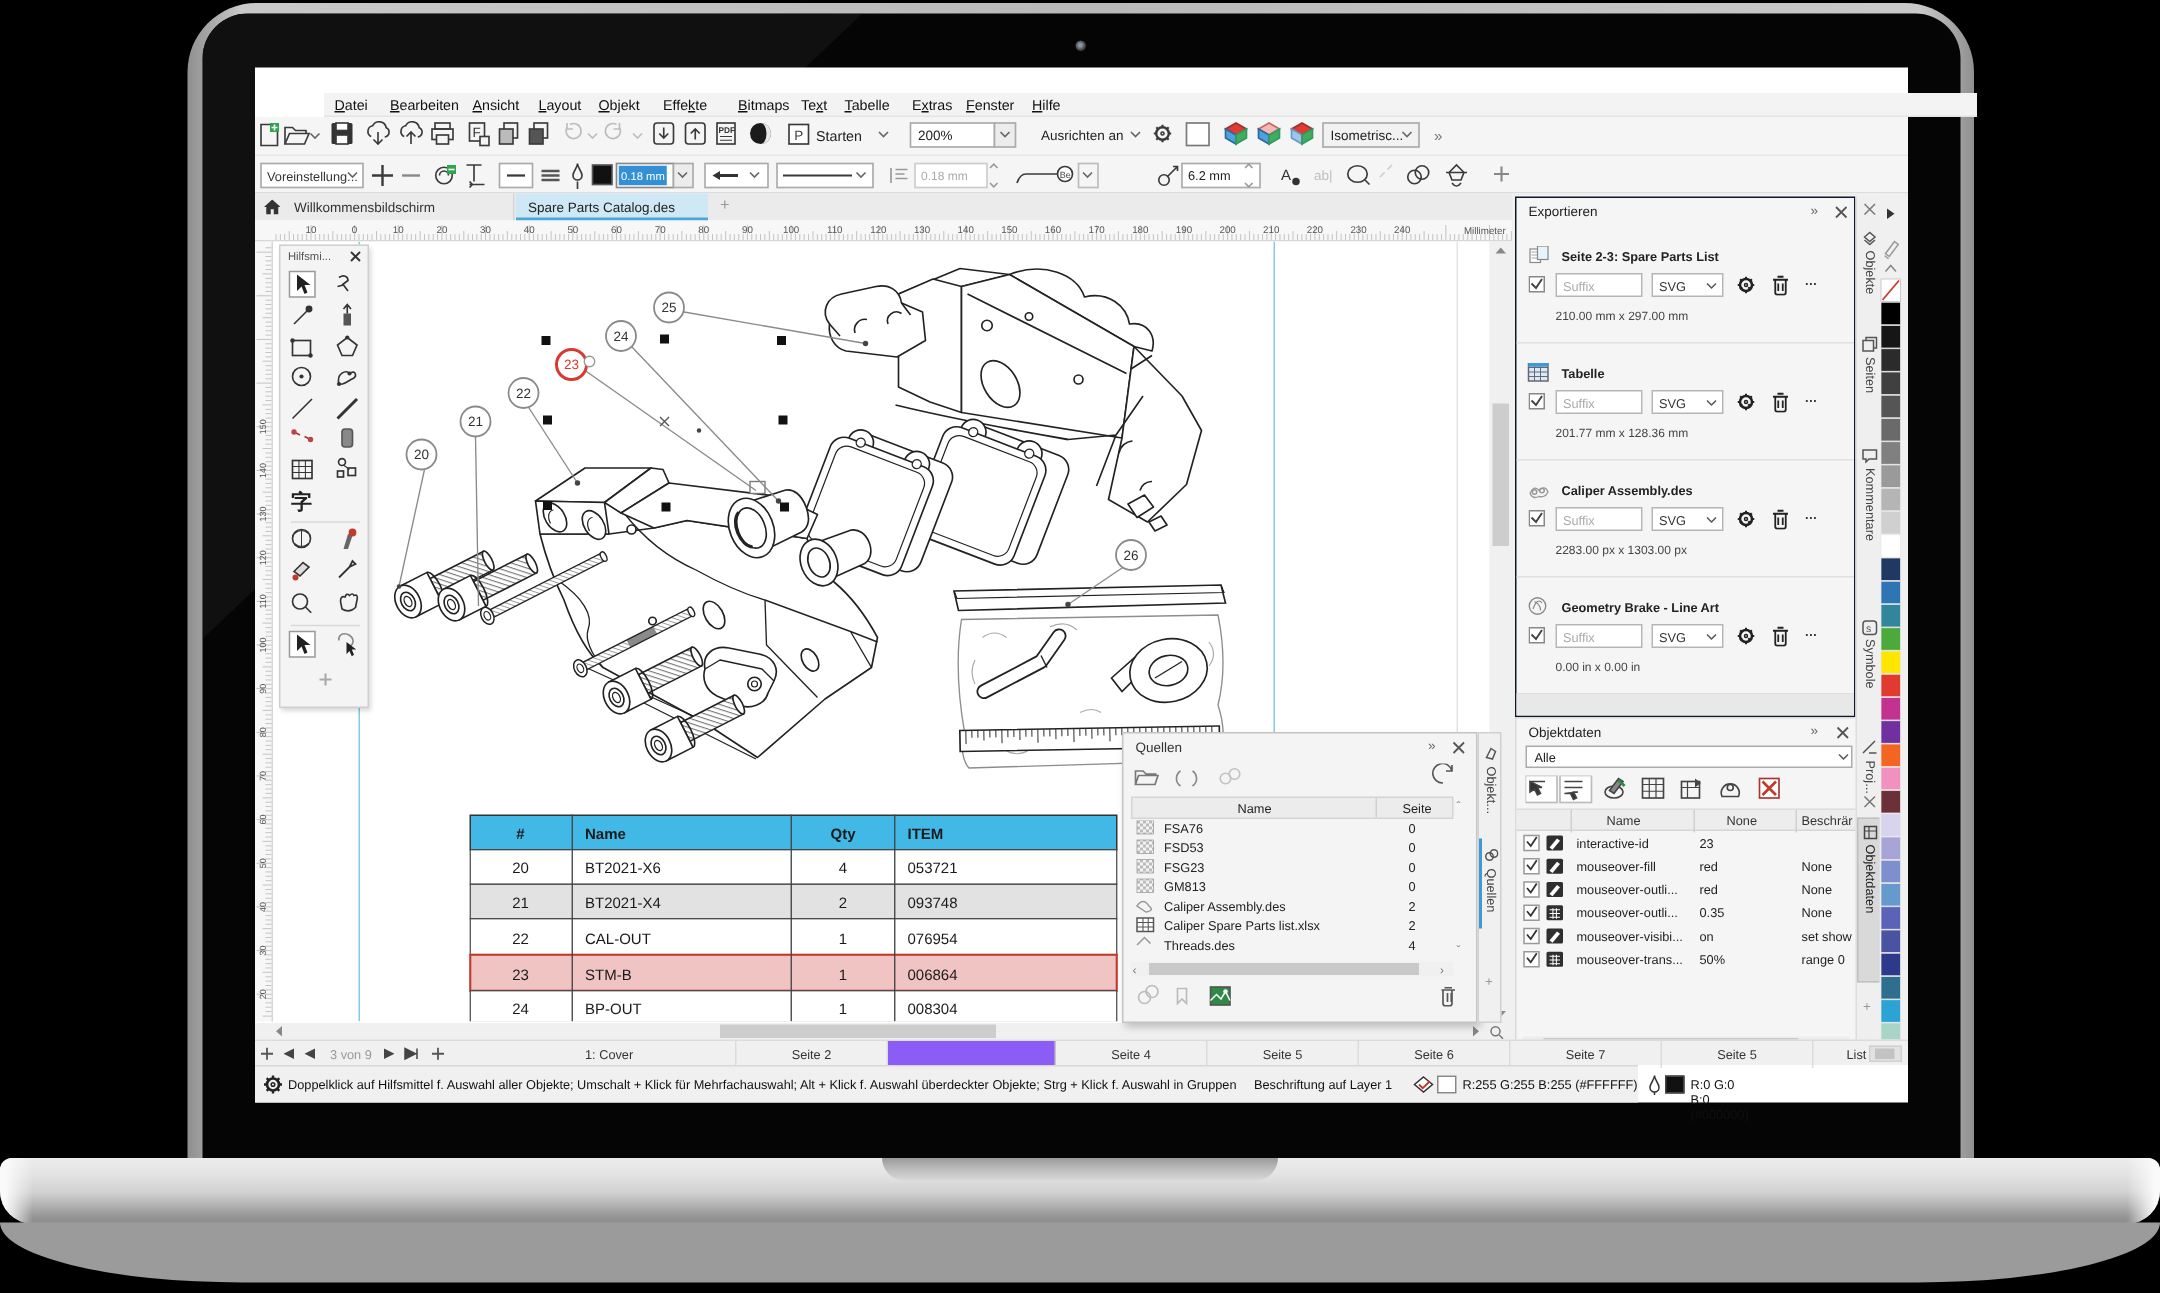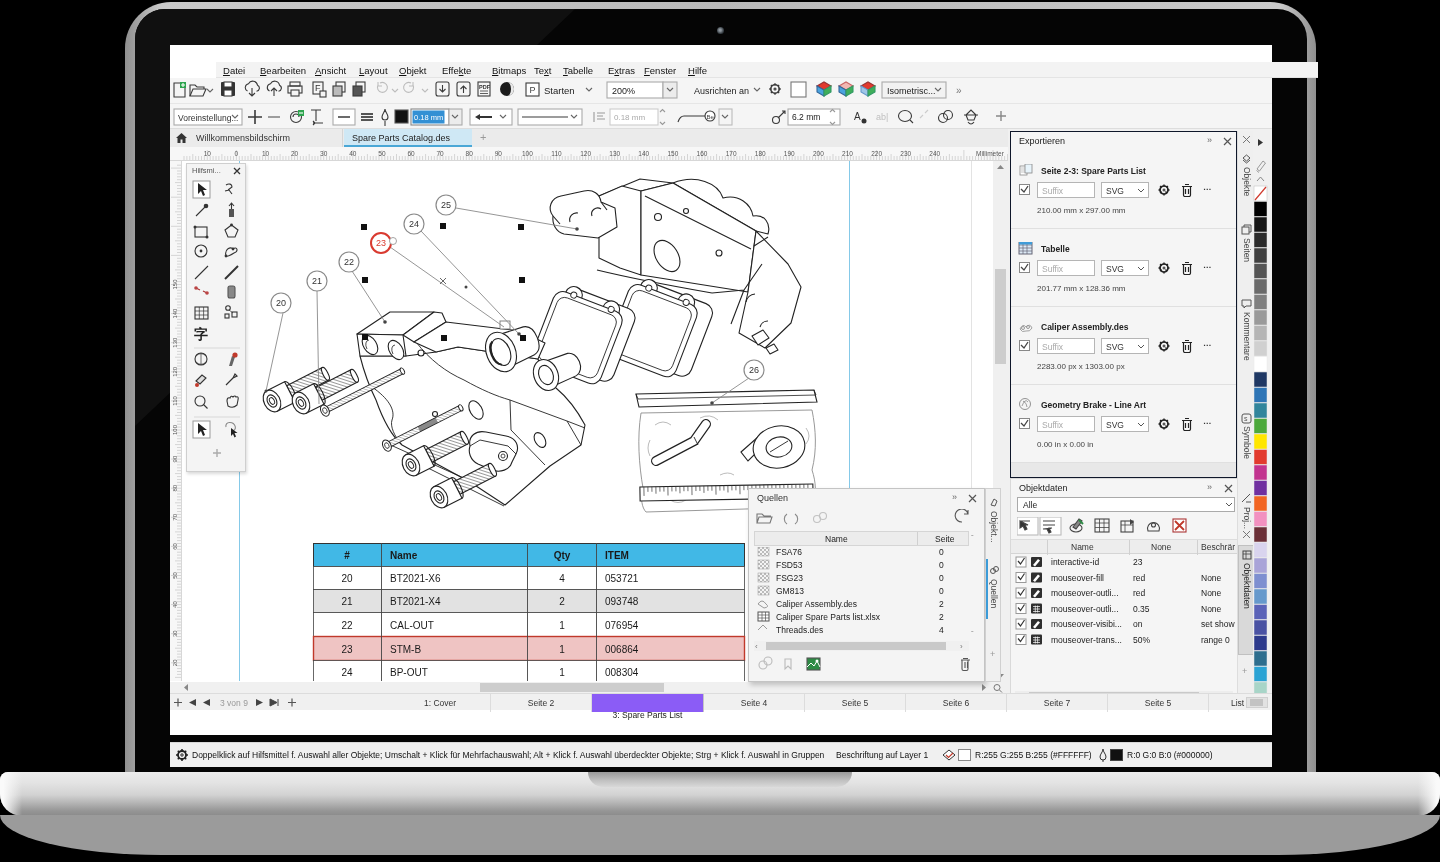--- a/index.html
+++ b/index.html
@@ -43,22 +43,22 @@
   #rulerh { position:absolute; left:0; top:102px; width:840px; height:14px; background:#f7f7f7;
     border-bottom:1px solid #d7d7d7; }
   #rulerv { position:absolute; left:0; top:116px; width:12px; height:520px; background:#f7f7f7;
     border-right:1px solid #d7d7d7; }
   #canvas { position:absolute; left:12px; top:116px; width:811px; height:520px; background:#fff;
     overflow:hidden; }
   #vscroll { position:absolute; left:823px; top:116px; width:15px; height:521px; background:#f0f0f0; }
   #hscroll { position:absolute; left:0; top:637px; width:838px; height:11px; background:#f0f0f0; }
   #pagetabs { position:absolute; left:0; top:648px; width:1102px; height:17px; background:#f0f0f0;
     border-top:1px solid #dcdcdc; font-size:8.5px; }
-  #statusbar { position:absolute; left:0; top:665px; width:1102px; height:25px; background:#f0f0f0;
-    border-top:1px solid #d8d8d8; font-size:8.5px;margin-top:32px;}
+  #statusbar { position:absolute; left:0; top:665px; width:922px; height:25px; background:#f0f0f0;
+    border-top:1px solid #d8d8d8; font-size:8.5px;}
   
   #dockcol { position:absolute; left:838px; top:84px; width:264px; height:564px; background:#f0f0f0; }
   .icon { position:absolute; }
   .vtext { writing-mode:vertical-rl; font-size:8.5px; color:#444; }
 </style>
 </head>
 <body>
 <div id="lid"></div>
 <div id="bezel">
     <div id="shine"></div>
@@ -1604,21 +1604,21 @@
   <div id="pagetabs">
     <svg width="230" height="18" style="position:absolute" fill="#444">
       <path d="M4,8.5 h8 M8,4.5 v8" stroke="#555" stroke-width="1.2"></path>
       <path d="M18,5 v7 M26,5 l-7,3.5 7,3.5 z"></path>
       <path d="M40,5 l-7,3.5 7,3.5 z"></path>
       <text x="50" y="12" font-size="8.5" fill="#999">3 von 9</text>
       <path d="M86,5 l7,3.5 -7,3.5 z"></path>
       <path d="M100,5 l7,3.5 -7,3.5 z M108,5 v7" stroke="#444" stroke-width="1"></path>
       <path d="M118,8.5 h8 M122,4.5 v8" stroke="#555" stroke-width="1.2"></path>
     </svg>
-    <div class="abs" style="left:220px;top:0;width:101px;height:18px;border-right:1px solid #dcdcdc;text-align:center;padding-top:4px;color:#333">1: Cover</div>
+    <div class="abs" style="left:220px;top:0;width:101px;height:18px;border-right:1px solid #dcdcdc;text-align:left;padding-top:4px;color:#333">1: Cover</div>
     <div class="abs" style="left:321px;top:0;width:101px;height:18px;border-right:1px solid #dcdcdc;text-align:center;padding-top:4px;color:#333">Seite 2</div>
     <div class="abs" style="left:422px;top:0;width:112px;height:18px;background:#8b5cf6;border-right:1px solid #c5c5c5;text-align:center;padding-top:16px;color:#222">3: Spare Parts List</div>
     <div class="abs" style="left:534px;top:0;width:101px;height:18px;border-right:1px solid #dcdcdc;text-align:center;padding-top:4px;color:#333">Seite 4</div>
     <div class="abs" style="left:635px;top:0;width:101px;height:18px;border-right:1px solid #dcdcdc;text-align:center;padding-top:4px;color:#333">Seite 5</div>
     <div class="abs" style="left:736px;top:0;width:101px;height:18px;border-right:1px solid #dcdcdc;text-align:center;padding-top:4px;color:#333">Seite 6</div>
     <div class="abs" style="left:837px;top:0;width:101px;height:18px;border-right:1px solid #dcdcdc;text-align:center;padding-top:4px;color:#333">Seite 7</div>
     <div class="abs" style="left:938px;top:0;width:101px;height:18px;border-right:1px solid #dcdcdc;text-align:center;padding-top:4px;color:#333">Seite 5</div>
     <div class="abs" style="left:1039px;top:0;width:50px;height:18px;text-align:left;padding:4px 0 0 22px;color:#333">List</div>
     <div class="abs" style="left:1076px;top:3px;width:22px;height:11px;background:#e2e2e2;border:1px solid #d0d0d0"></div>
     <div class="abs" style="left:1080px;top:5px;width:13px;height:7px;background:#c3c3c3"></div>

